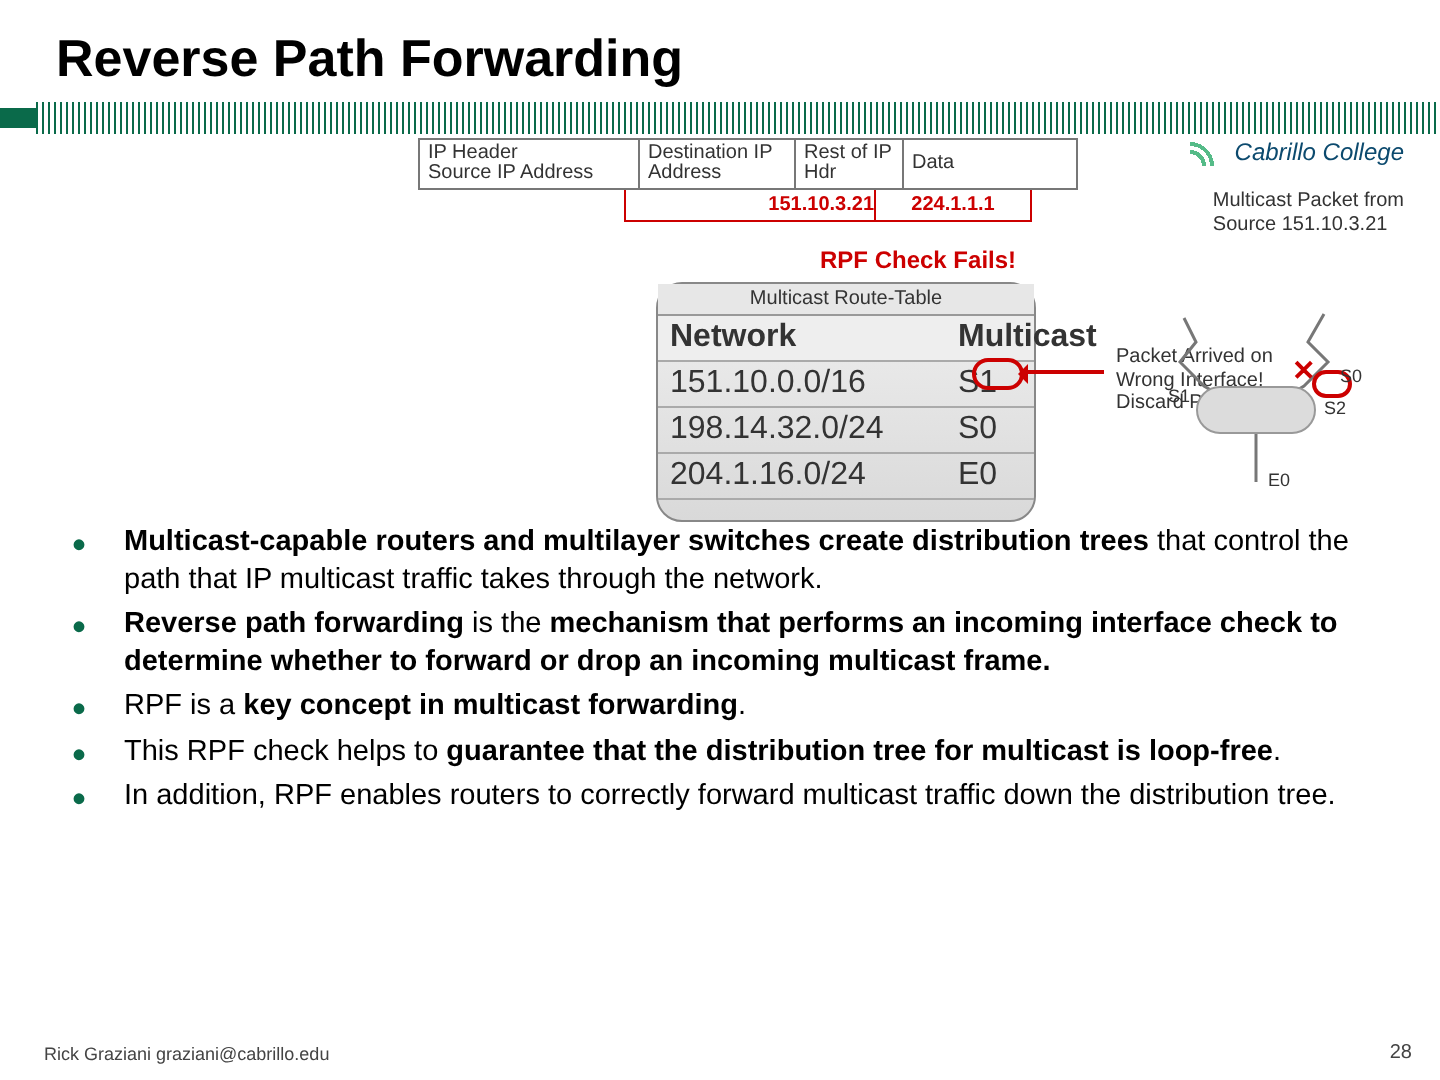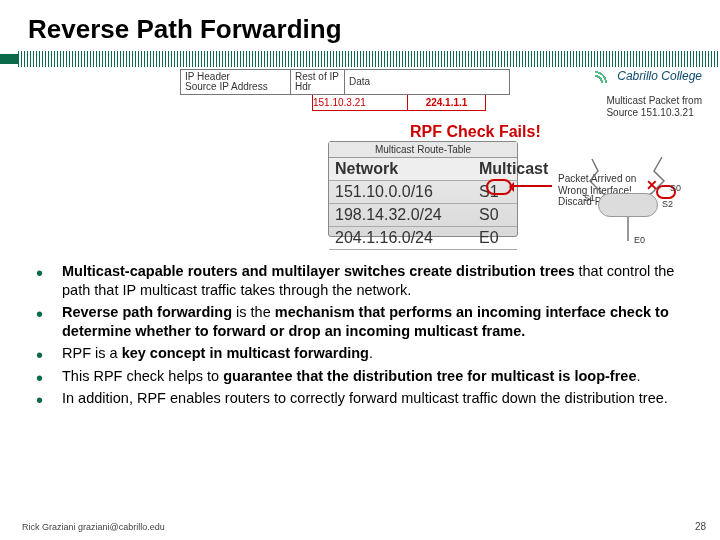--- a/index.html
+++ b/index.html
@@ -35,48 +35,48 @@
     position: relative;
     height: 180px;
     font-size: 10px;
     color: #333;
   }
   .pkt-hdr {
     display: flex;
     border: 1px solid #777;
     height: 26px;
     width: 330px;
-    margin-left: 90px;
+    margin-left: 119px;
   }
   .pkt-hdr .cell { border-right: 1px solid #777; padding: 1px 4px; display:flex; flex-direction:column; justify-content:center; line-height:1.0; }
   .pkt-hdr .cell:last-child { border-right:none; flex:1; }
   .pkt-val {
     display:flex;
     margin-left: 222px;
     width:330px;
   }
-  .pkt-val .v1 { width:96px; text-align:left; color:#c00; font-weight:normal; border:1px solid #c00; border-top:none; padding:2px 0; }
+  .pkt-val .v1 { width:126px; text-align:right; color:#c00; font-weight:bold; border:1px solid #c00; border-top:none; padding:2px 0; }
   .pkt-val .v2 { width:78px; text-align:center; color:#c00; font-weight:bold; border:1px solid #c00; border-top:none; border-left:none; padding:2px 0; }
   .logo {
     position:absolute; right:0; top:0; font-style:italic; font-size:12px; color:#0c4a6e;
     display:flex; align-items:center; gap:4px;
   }
   .logo .waves { width:18px; height:14px; background:
       radial-gradient(circle at 0 100%, transparent 6px, #5b8 6px, #5b8 8px, transparent 8px),
       radial-gradient(circle at 0 100%, transparent 10px, #5b8 10px, #5b8 12px, transparent 12px);
   }
   .mpkt {
     position:absolute; right:0; top:26px; font-size:10px; text-align:left; line-height:1.2;
   }
   .rpf-fail {
-    position:absolute; left:320px; top:54px; color:#c00; font-weight:bold; font-size:16px;
+    position:absolute; left:320px; top:54px; color:#c00; font-weight:bold; font-size:12px;
   }
   .stack {
-    position:absolute; left:238px; top:72px; width:190px; height:96px;
-    border:1px solid #888; border-radius:3px;
+    position:absolute; left:238px; top:72px; width:190px; height:120px;
+    border:1px solid #888; border-radius:13px;
     background: linear-gradient(#f0f0f0,#d9d9d9);
   }
   .stack-title { text-align:center; font-size:10px; padding:2px 0; border-bottom:1px solid #999; background:#e7e7e7; }
   .mtable { display:grid; grid-template-columns: 1fr 44px; font-size:16px; }
   .mtable div { border-bottom:1px solid #aaa; padding:2px 6px; }
   .mtable .h { font-weight:bold; background:#eee; }
   .s1ring {
     position:absolute; left:396px; top:110px; width:26px; height:16px;
     border:2px solid #c00; border-radius:10px;
   }
@@ -137,20 +137,23 @@
 
   <div class="logo">
     <span class="waves"></span>
     <span>Cabrillo College</span>
   </div>
 
   <div class="pkt-hdr">
     <div class="cell" style="width:110px">
         <span>IP Header</span>
         <span>Source IP Address</span>
+      </div>
+    <div class="cell" style="width:78px">
+        <span>Destination IP Address</span>
       </div>
     <div class="cell" style="width:54px">
         <span>Rest of IP Hdr</span>
       </div>
     <div class="cell">
         <span>Data</span>
       </div>
   </div>
   <div class="pkt-val">
     <div class="v1">151.10.3.21</div>

